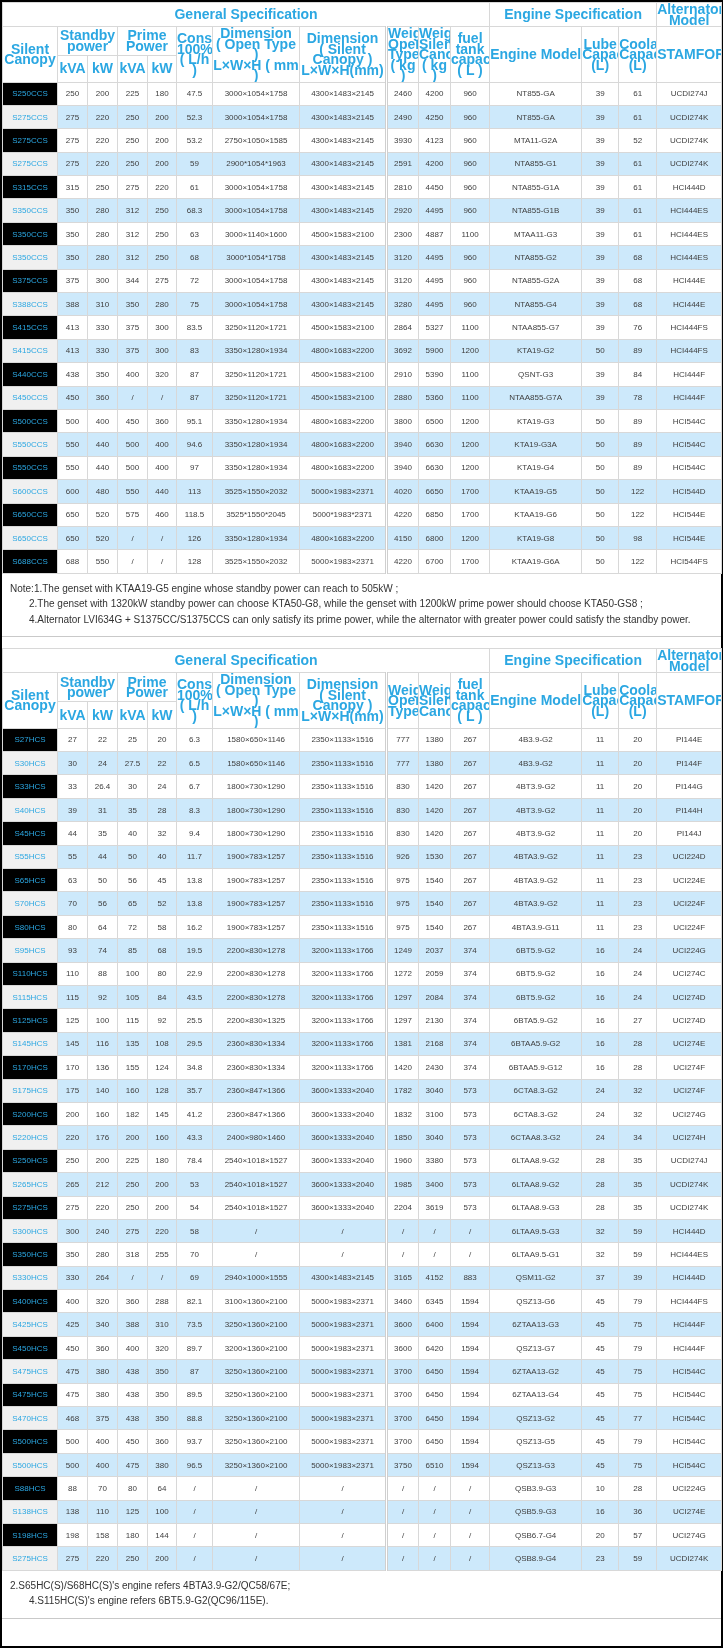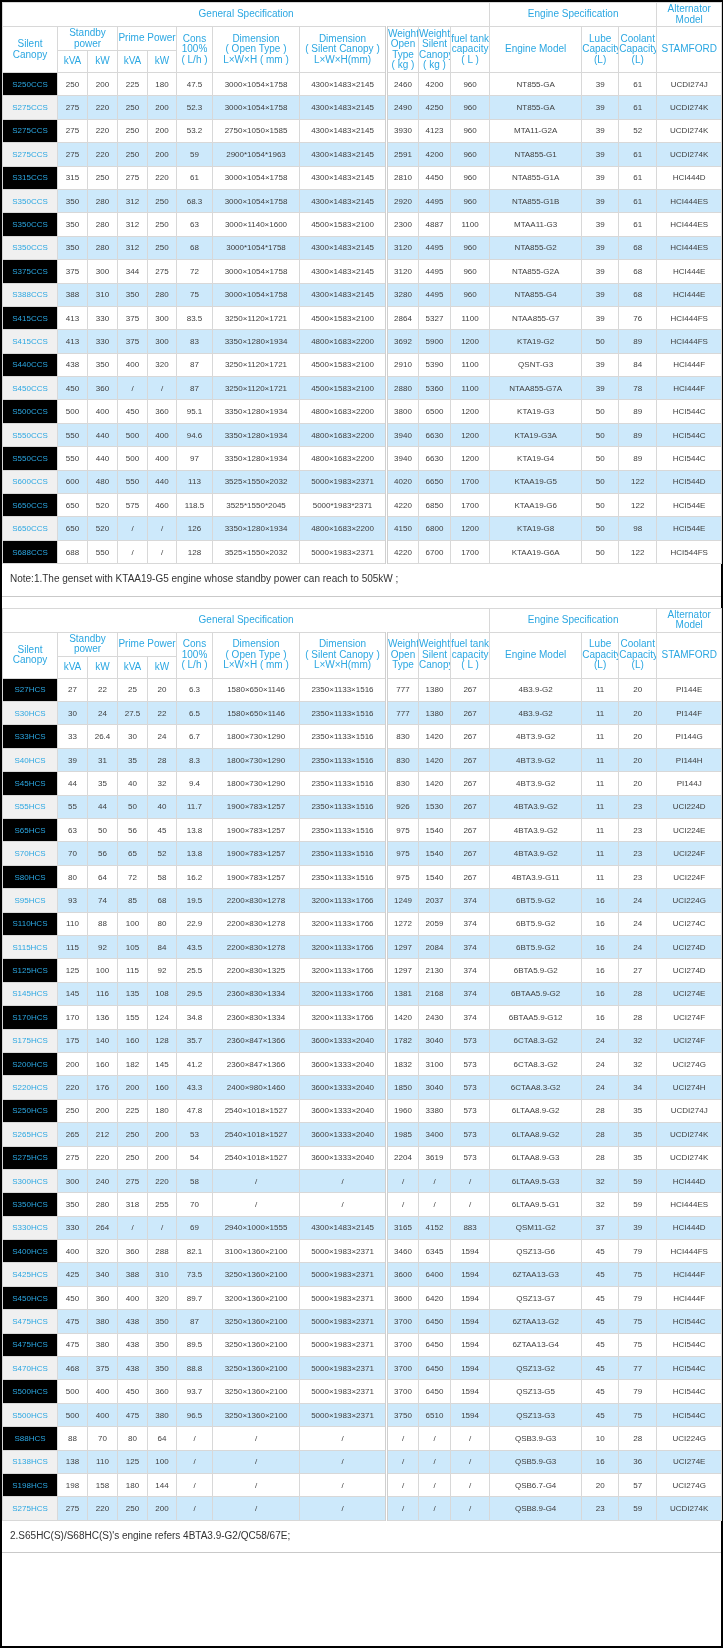--- a/index.html
+++ b/index.html
@@ -15,22 +15,22 @@
     background: #fff;
   }
   .section { border-bottom: 1px solid #c9c9c9; margin-bottom: 11px; background:#fff; }
   table { border-collapse: collapse; table-layout: fixed; width: 719px; }
   th, td {
     border: 1px solid #d8d8d8;
     text-align: center; vertical-align: middle;
     overflow: hidden;
   }
   th {
-    color: #2ba7e2; font-weight: normal;
-    font-size: 10px; line-height: 10.5px;
+    color: #2ba7e2; font-weight: bold;
+    font-size: 14px; line-height: 10.5px;
     white-space: pre-line; background: #fff; padding: 1px 0;
   }
   thead tr.gh th { height: 21px; }
   thead tr.mh th { height: 24px; }
   thead tr.uh th { height: 22px; }
   td {
     font-size: 8px; color: #404040;
     height: 23.4px; padding: 0 1px;
     white-space: nowrap;
   }
@@ -471,20 +471,22 @@
               <td>KTAA19-G6A</td>
               <td>50</td>
               <td>122</td>
               <td>HCI544FS</td>
             </tr>
           </tbody>
         </table>
       </div>
     <div class="notes">
         <div class="note-line">Note:1.The genset with KTAA19-G5 engine whose standby power can reach to 505kW ;</div>
+        <div class="note-line">2.The genset with 1320kW standby power can choose KTA50-G8, while the genset with 1200kW prime power should choose KTA50-GS8 ;</div>
+        <div class="note-line">4.Alternator LVI634G + S1375CC/S1375CCS can only satisfy its prime power, while the alternator with greater power could satisfy the standby power.</div>
       </div>
   </div>
   <div class="section">
     <div class="table-slot">
         <table>
           <colgroup>
             <col style="width: 55px;">
             <col style="width: 30px;">
             <col style="width: 30px;">
             <col style="width: 30px;">
@@ -850,21 +852,21 @@
               <td>24</td>
               <td>34</td>
               <td>UCI274H</td>
             </tr>
             <tr>
               <td class="model">S250HCS</td>
               <td>250</td>
               <td>200</td>
               <td>225</td>
               <td>180</td>
-              <td>47.8</td>
+              <td>78.4</td>
               <td>2540×1018×1527</td>
               <td>3600×1333×2040</td>
               <td class="sep">1960</td>
               <td>3380</td>
               <td>573</td>
               <td>6LTAA8.9-G2</td>
               <td>28</td>
               <td>35</td>
               <td>UCDI274J</td>
             </tr>
@@ -1155,15 +1157,16 @@
               <td>QSB8.9-G4</td>
               <td>23</td>
               <td>59</td>
               <td>UCDI274K</td>
             </tr>
           </tbody>
         </table>
       </div>
     <div class="notes">
         <div class="note-line">2.S65HC(S)/S68HC(S)'s engine refers 4BTA3.9-G2/QC58/67E;</div>
+        <div class="note-line">4.S115HC(S)'s engine refers 6BT5.9-G2(QC96/115E).</div>
       </div>
   </div>
 </div>
 
 </body></html>

